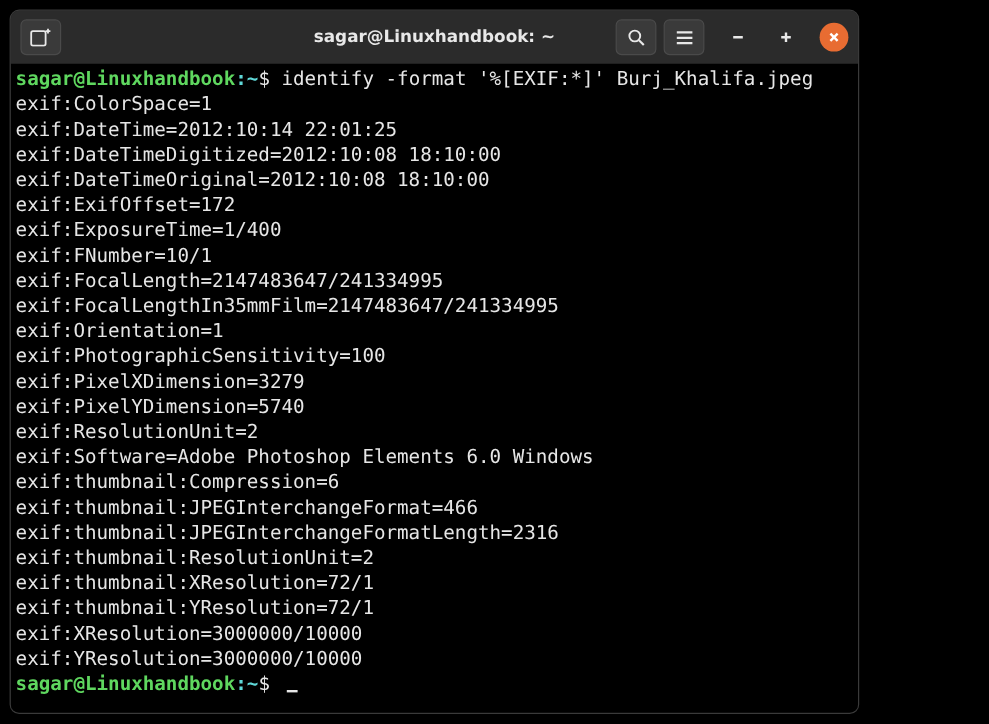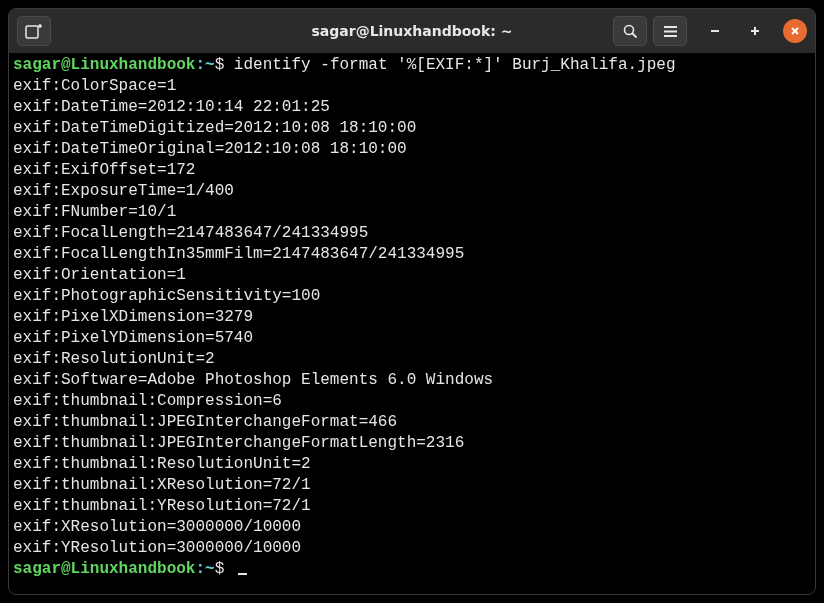--- a/index.html
+++ b/index.html
@@ -8,21 +8,21 @@
     width: 824px;
     height: 603px;
     overflow: hidden;
     font-family: "DejaVu Sans Mono", "Liberation Mono", monospace;
     padding: 8px;
   }
   .window {
     background: #1d1d1d;
     border: 1px solid #3a3a3a;
     border-radius: 8px;
-    width: 808px;
+    width: 708px;
     height: 587px;
     overflow: hidden;
     display: flex;
     flex-direction: column;
   }
   .titlebar {
     height: 44px;
     background: #2b2b2b;
     display: flex;
     align-items: center;
@@ -72,21 +72,20 @@
   }
   .terminal {
     flex: 1;
     background: #000;
     padding: 2px 4px;
     font-size: 16px;
     line-height: 21px;
     color: #e6e6e6;
     white-space: pre;
     overflow: hidden;
-    font-family: Liberation Mono, monospace;
   }
   .prompt-user { color: #5fd75f; font-weight: bold; }
   .prompt-sep { color: #5fd7d7; font-weight: bold; }
   .prompt-path { color: #5fd7d7; font-weight: bold; }
   .cursor {
     display: inline-block;
     width: 9px;
     height: 2px;
     background: #e6e6e6;
     vertical-align: -2px;

